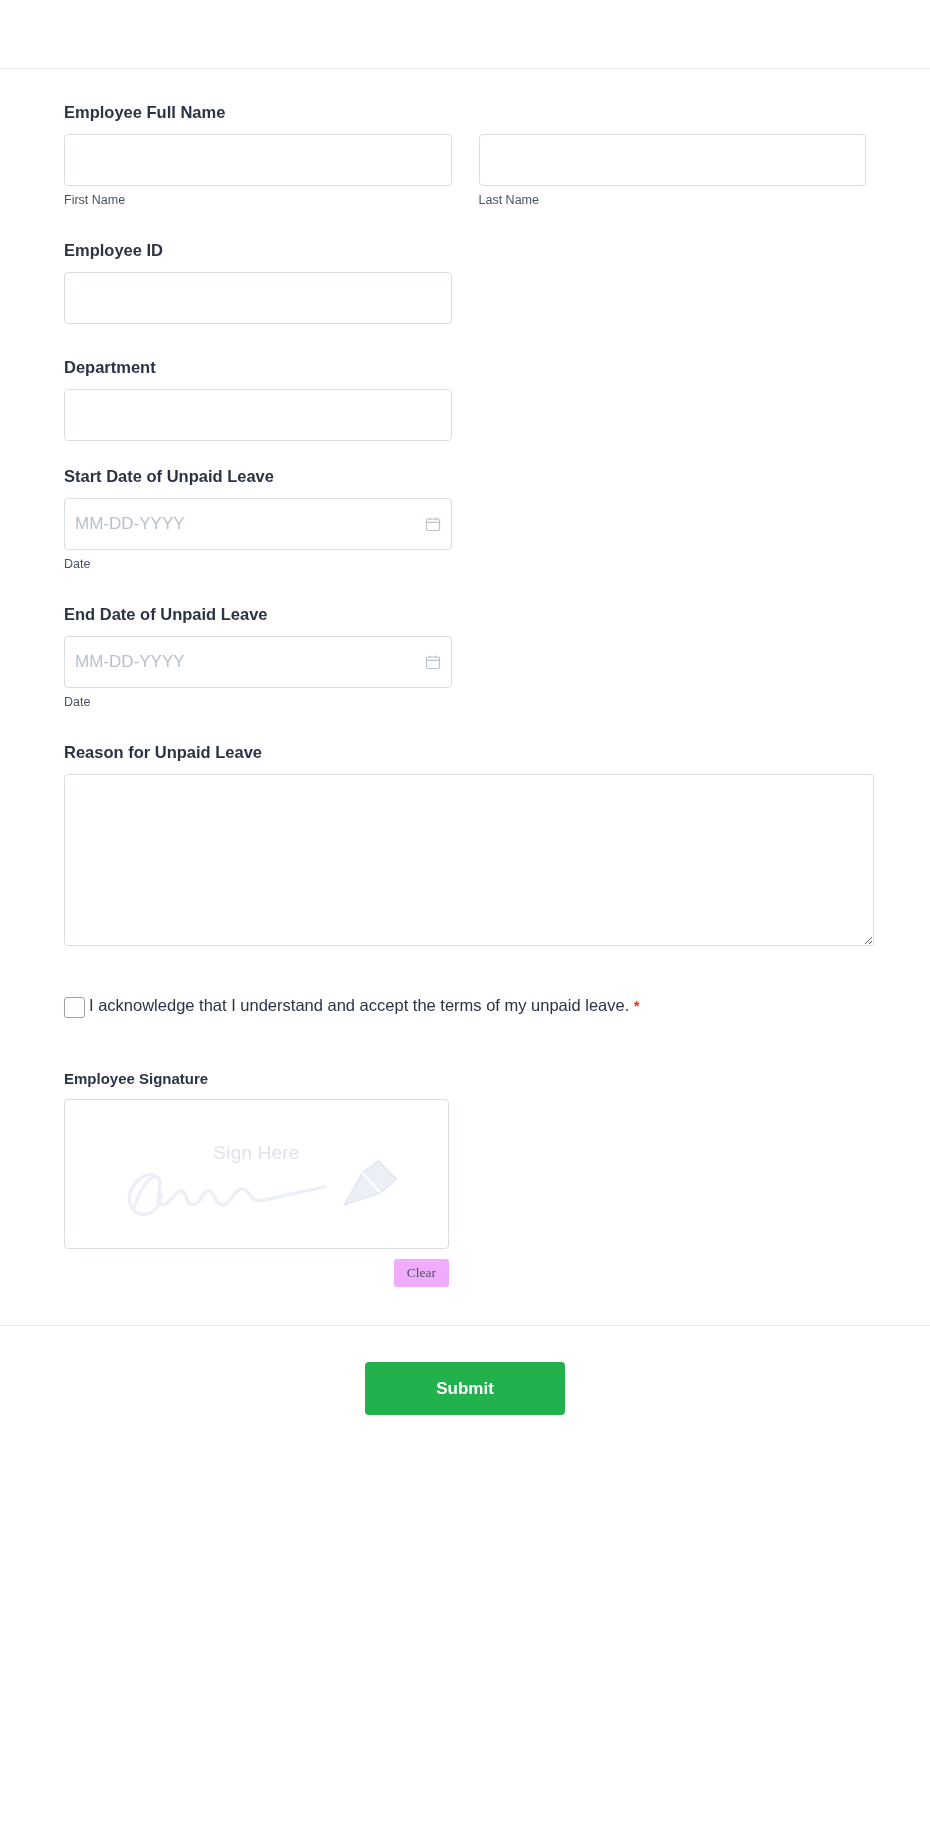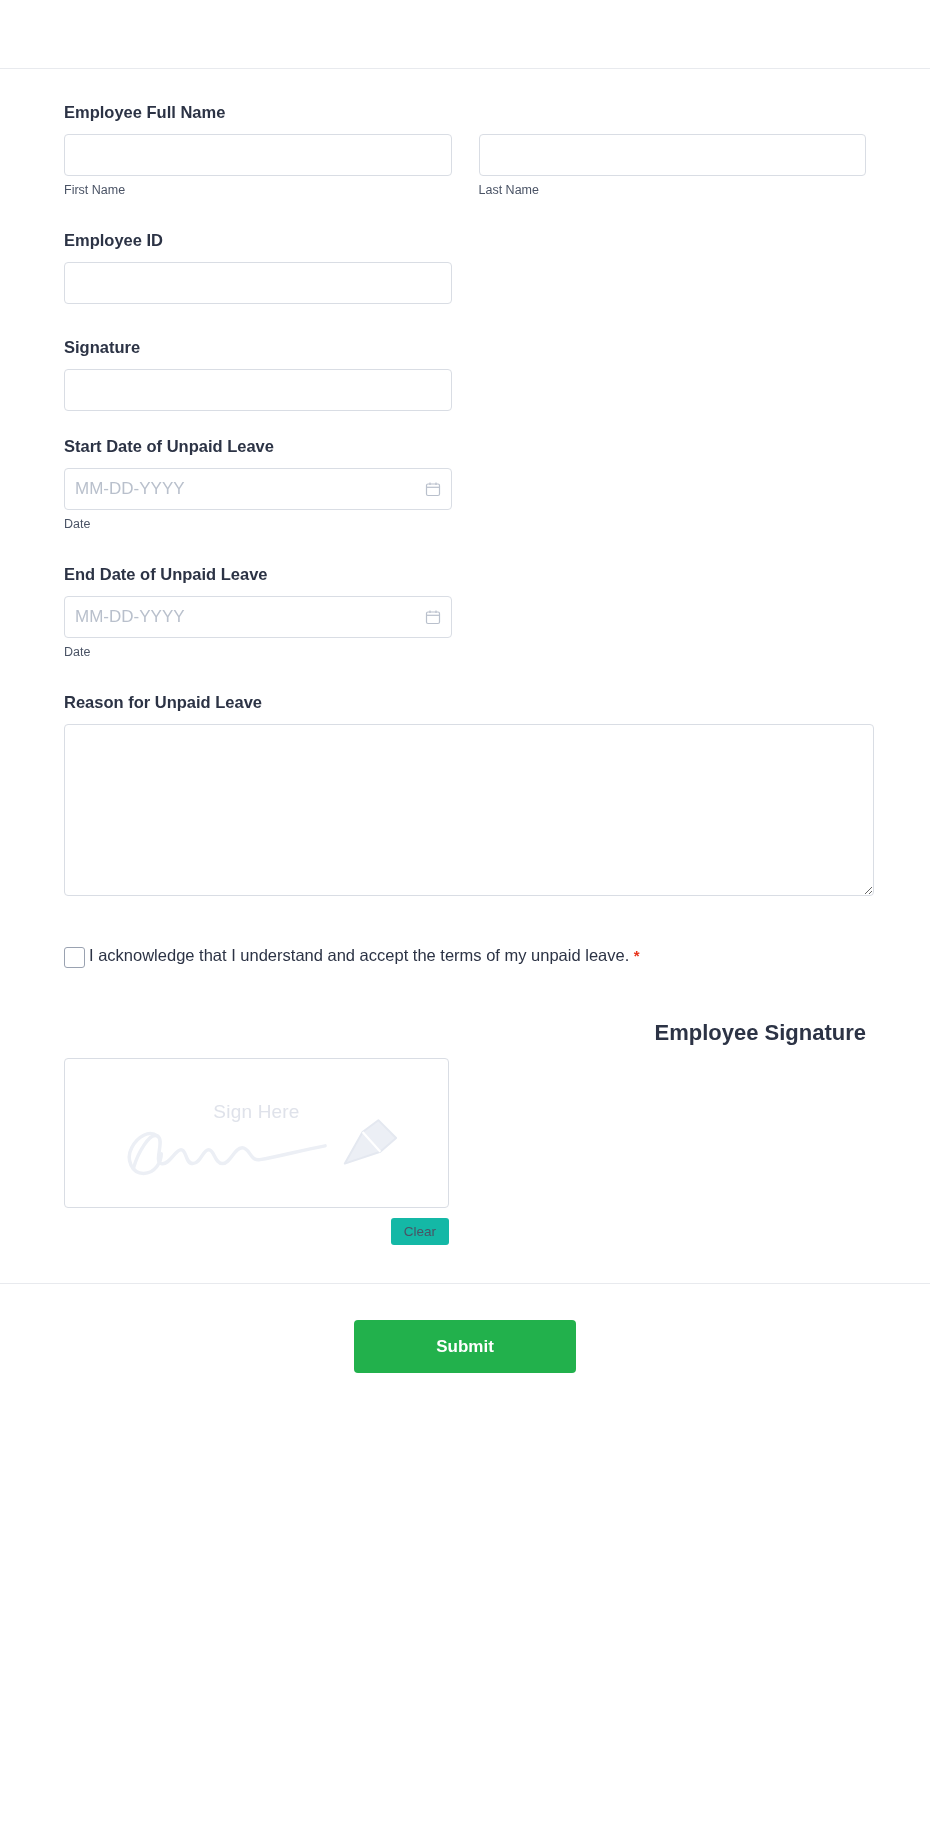--- a/index.html
+++ b/index.html
@@ -58,21 +58,21 @@
     font-size: 15px;
   }
   .sub-label {
     font-size: 12.5px;
     color: #4a5365;
     margin-top: 7px;
     display: block;
   }
   .text-input {
     width: 100%;
-    height: 42px;
+    height: 52px;
     border: 1px solid #d9dde4;
     border-radius: 4px;
     background: #fff;
     font-size: 15px;
     font-family: "Liberation Sans", sans-serif;
     color: #0369a1;
     padding: 6px 10px;
     outline: none;
   }
   .text-input::placeholder {
@@ -146,26 +146,25 @@
     cursor: pointer;
   }
   .ack-text {
     font-size: 16.5px;
     line-height: 1.45;
     color: #2c3345;
     max-width: 610px;
   }
   
   .sig-label {
-    font-size: 22px;
+    font-size: 15px;
     font-weight: bold;
     color: #2c3345;
     margin: 0 0 12px 0;
     display: block;
-    text-align: right;
   }
   .sig-pad {
     width: 385px;
     height: 150px;
     border: 1px solid #d9dde4;
     border-radius: 4px;
     background: #fff;
     position: relative;
     overflow: hidden;
   }
@@ -186,38 +185,38 @@
     width: 100%;
     height: 100%;
   }
   .clear-row {
     width: 385px;
     display: flex;
     justify-content: flex-end;
     margin-top: 10px;
   }
   .clear-btn {
-    background: #14b8a6;
+    background: #f0abfc;
     border: none;
     border-radius: 3px;
     color: #4a5365;
     font-size: 13.5px;
-    font-family: Liberation Sans, sans-serif;
+    font-family: Liberation Serif, serif;
     padding: 6px 13px;
     cursor: pointer;
   }
   
   .form-footer {
     margin-top: 38px;
     border-top: 1px solid #e8eaee;
     padding: 36px 0 48px 0;
     text-align: center;
   }
   .submit-btn {
-    width: 222px;
+    width: 200px;
     height: 53px;
     background: #22b14c;
     border: none;
     border-radius: 4px;
     color: #ffffff;
     font-size: 17px;
     font-weight: bold;
     font-family: "Liberation Sans", sans-serif;
     cursor: pointer;
   }
@@ -247,21 +246,21 @@
     </div>
 
     <div class="field-block" style="margin-top:34px;">
       <span class="field-label">Employee ID</span>
       <div class="narrow">
         <input class="text-input" type="text" placeholder="" style="">
       </div>
     </div>
 
     <div class="field-block" style="margin-top:34px;">
-      <span class="field-label">Signature</span>
+      <span class="field-label">Department</span>
       <div class="narrow">
         <input class="text-input" type="text" placeholder="" style="">
       </div>
     </div>
 
     <div class="field-block" style="margin-top:20px;">
       <span class="field-label">Start Date of Unpaid Leave</span>
       <div class="date-wrap">
         <input class="text-input date-input" type="text" placeholder="MM-DD-YYYY" style="">
         <span class="cal-icon">

